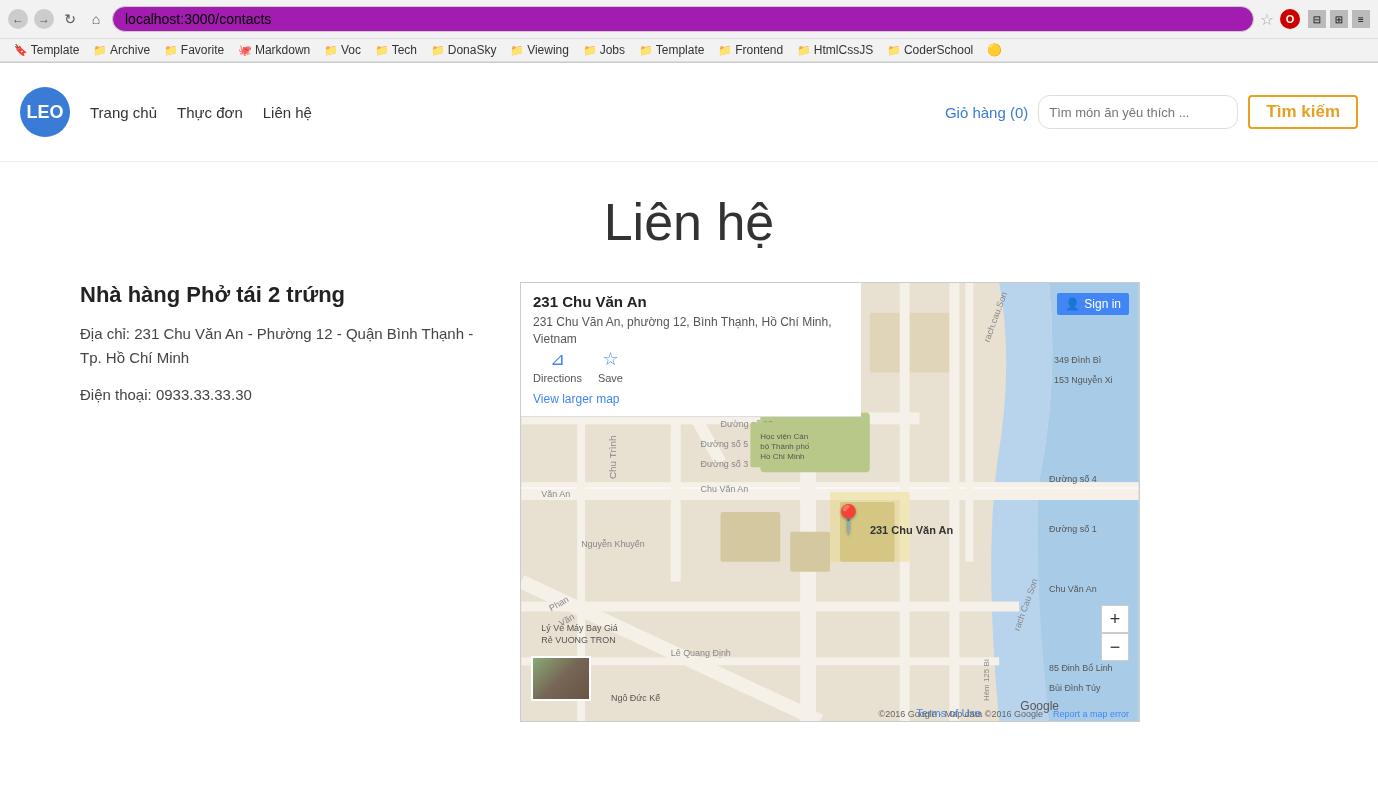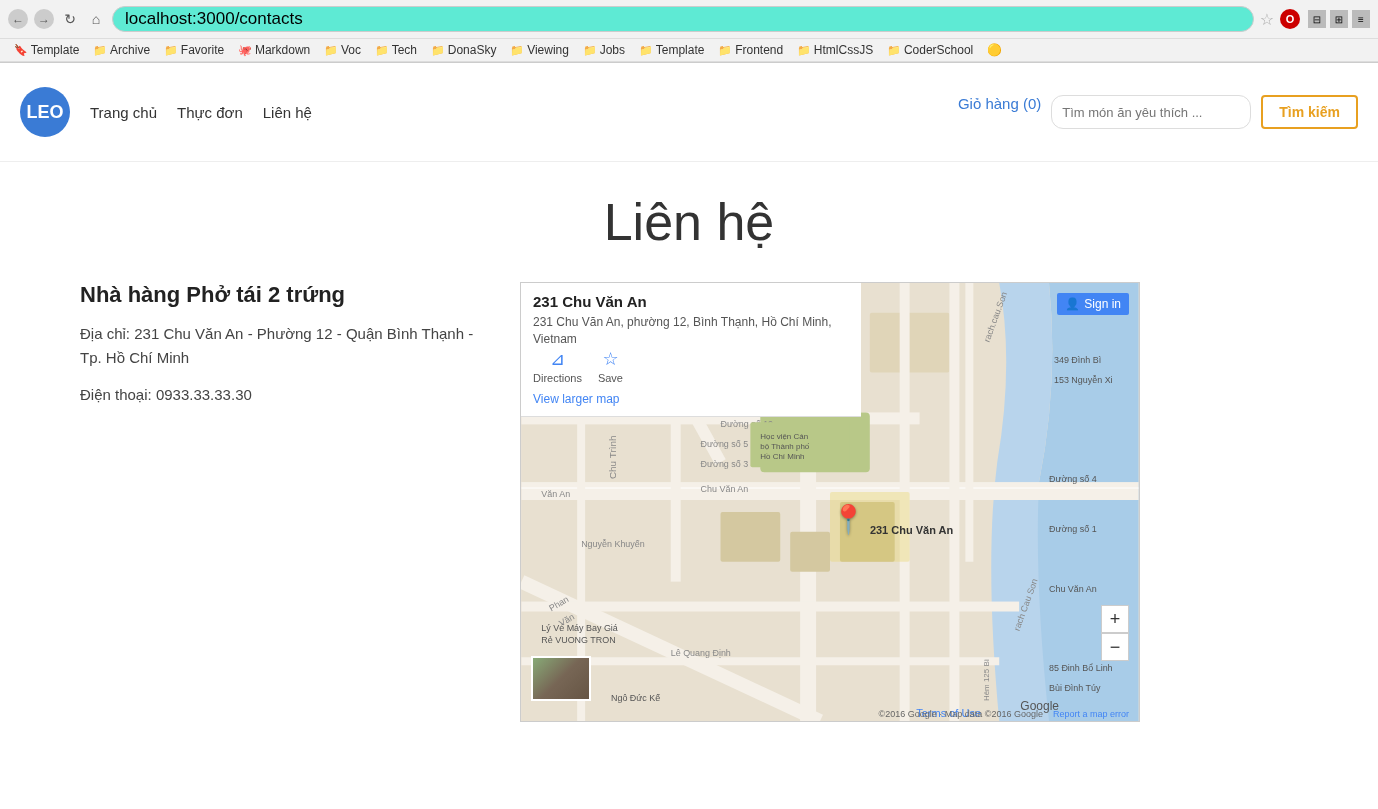--- a/index.html
+++ b/index.html
@@ -37,22 +37,22 @@
       width: 20px; height: 20px;
       border: none; background: none;
       cursor: pointer; font-size: 14px; color: #555;
     }
     .address-bar {
       flex: 1;
       height: 26px;
       border: 1px solid #ccc;
       border-radius: 13px;
       padding: 0 12px;
-      font-size: 17px;
-      background: #5eead4;
+      font-size: 14px;
+      background: #a21caf;
       outline: none;
     }
     .star-btn {
       font-size: 16px; color: #aaa; cursor: pointer; background: none; border: none;
     }
     .opera-icon {
       width: 20px; height: 20px;
       background: #cc0000;
       border-radius: 50%;
       display: flex; align-items: center; justify-content: center;
@@ -114,21 +114,21 @@
     .nav-links {
       display: flex; gap: 20px; flex: 1;
     }
     .nav-link {
       color: #333;
       text-decoration: none;
       font-size: 15px;
       cursor: pointer;
     }
     .nav-right {
-      display: flex; align-items: flex-start; gap: 10px;
+      display: flex; align-items: center; gap: 10px;
     }
     .cart-btn {
       color: #3a7bd5;
       font-size: 15px;
       cursor: pointer;
       background: none; border: none;
       white-space: nowrap;
     }
     .search-input {
       height: 34px;
@@ -140,21 +140,21 @@
       outline: none;
       color: #999;
     }
     .search-btn {
       height: 34px;
       padding: 0 16px;
       background: #fff;
       border: 2px solid #e8a020;
       border-radius: 4px;
       color: #e8a020;
-      font-size: 14px;
+      font-size: 17px;
       font-weight: bold;
       cursor: pointer;
     }
 
     
     .page-title {
       text-align: center;
       font-size: 52px;
       font-weight: 300;
       color: #333;

